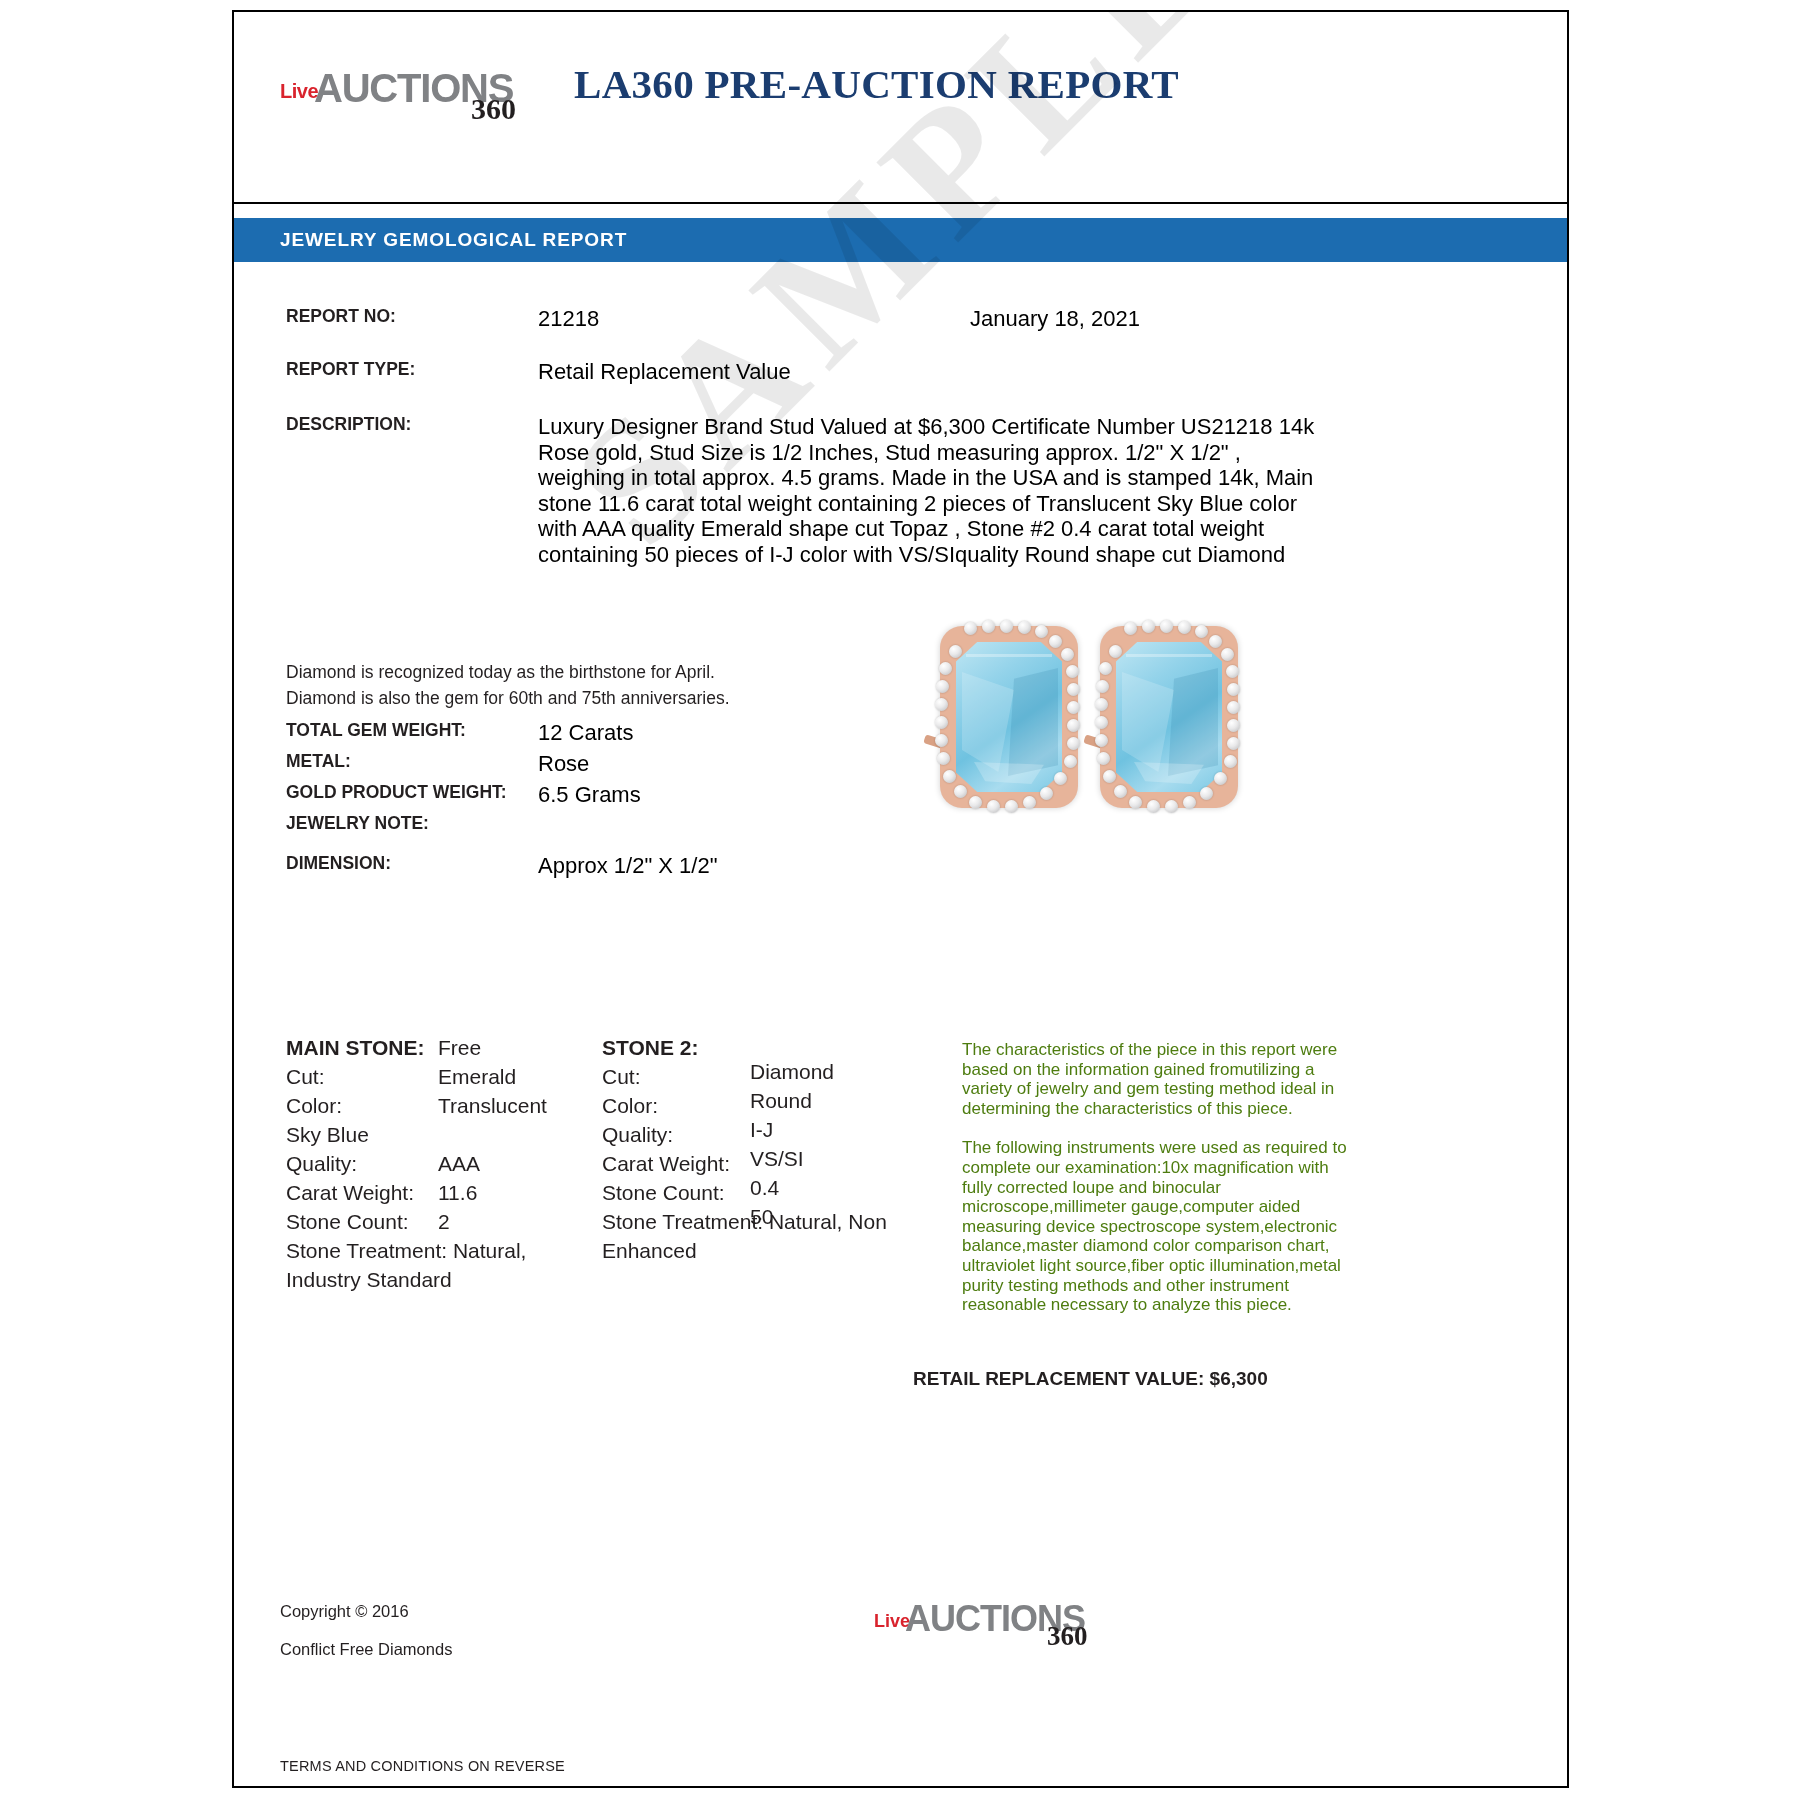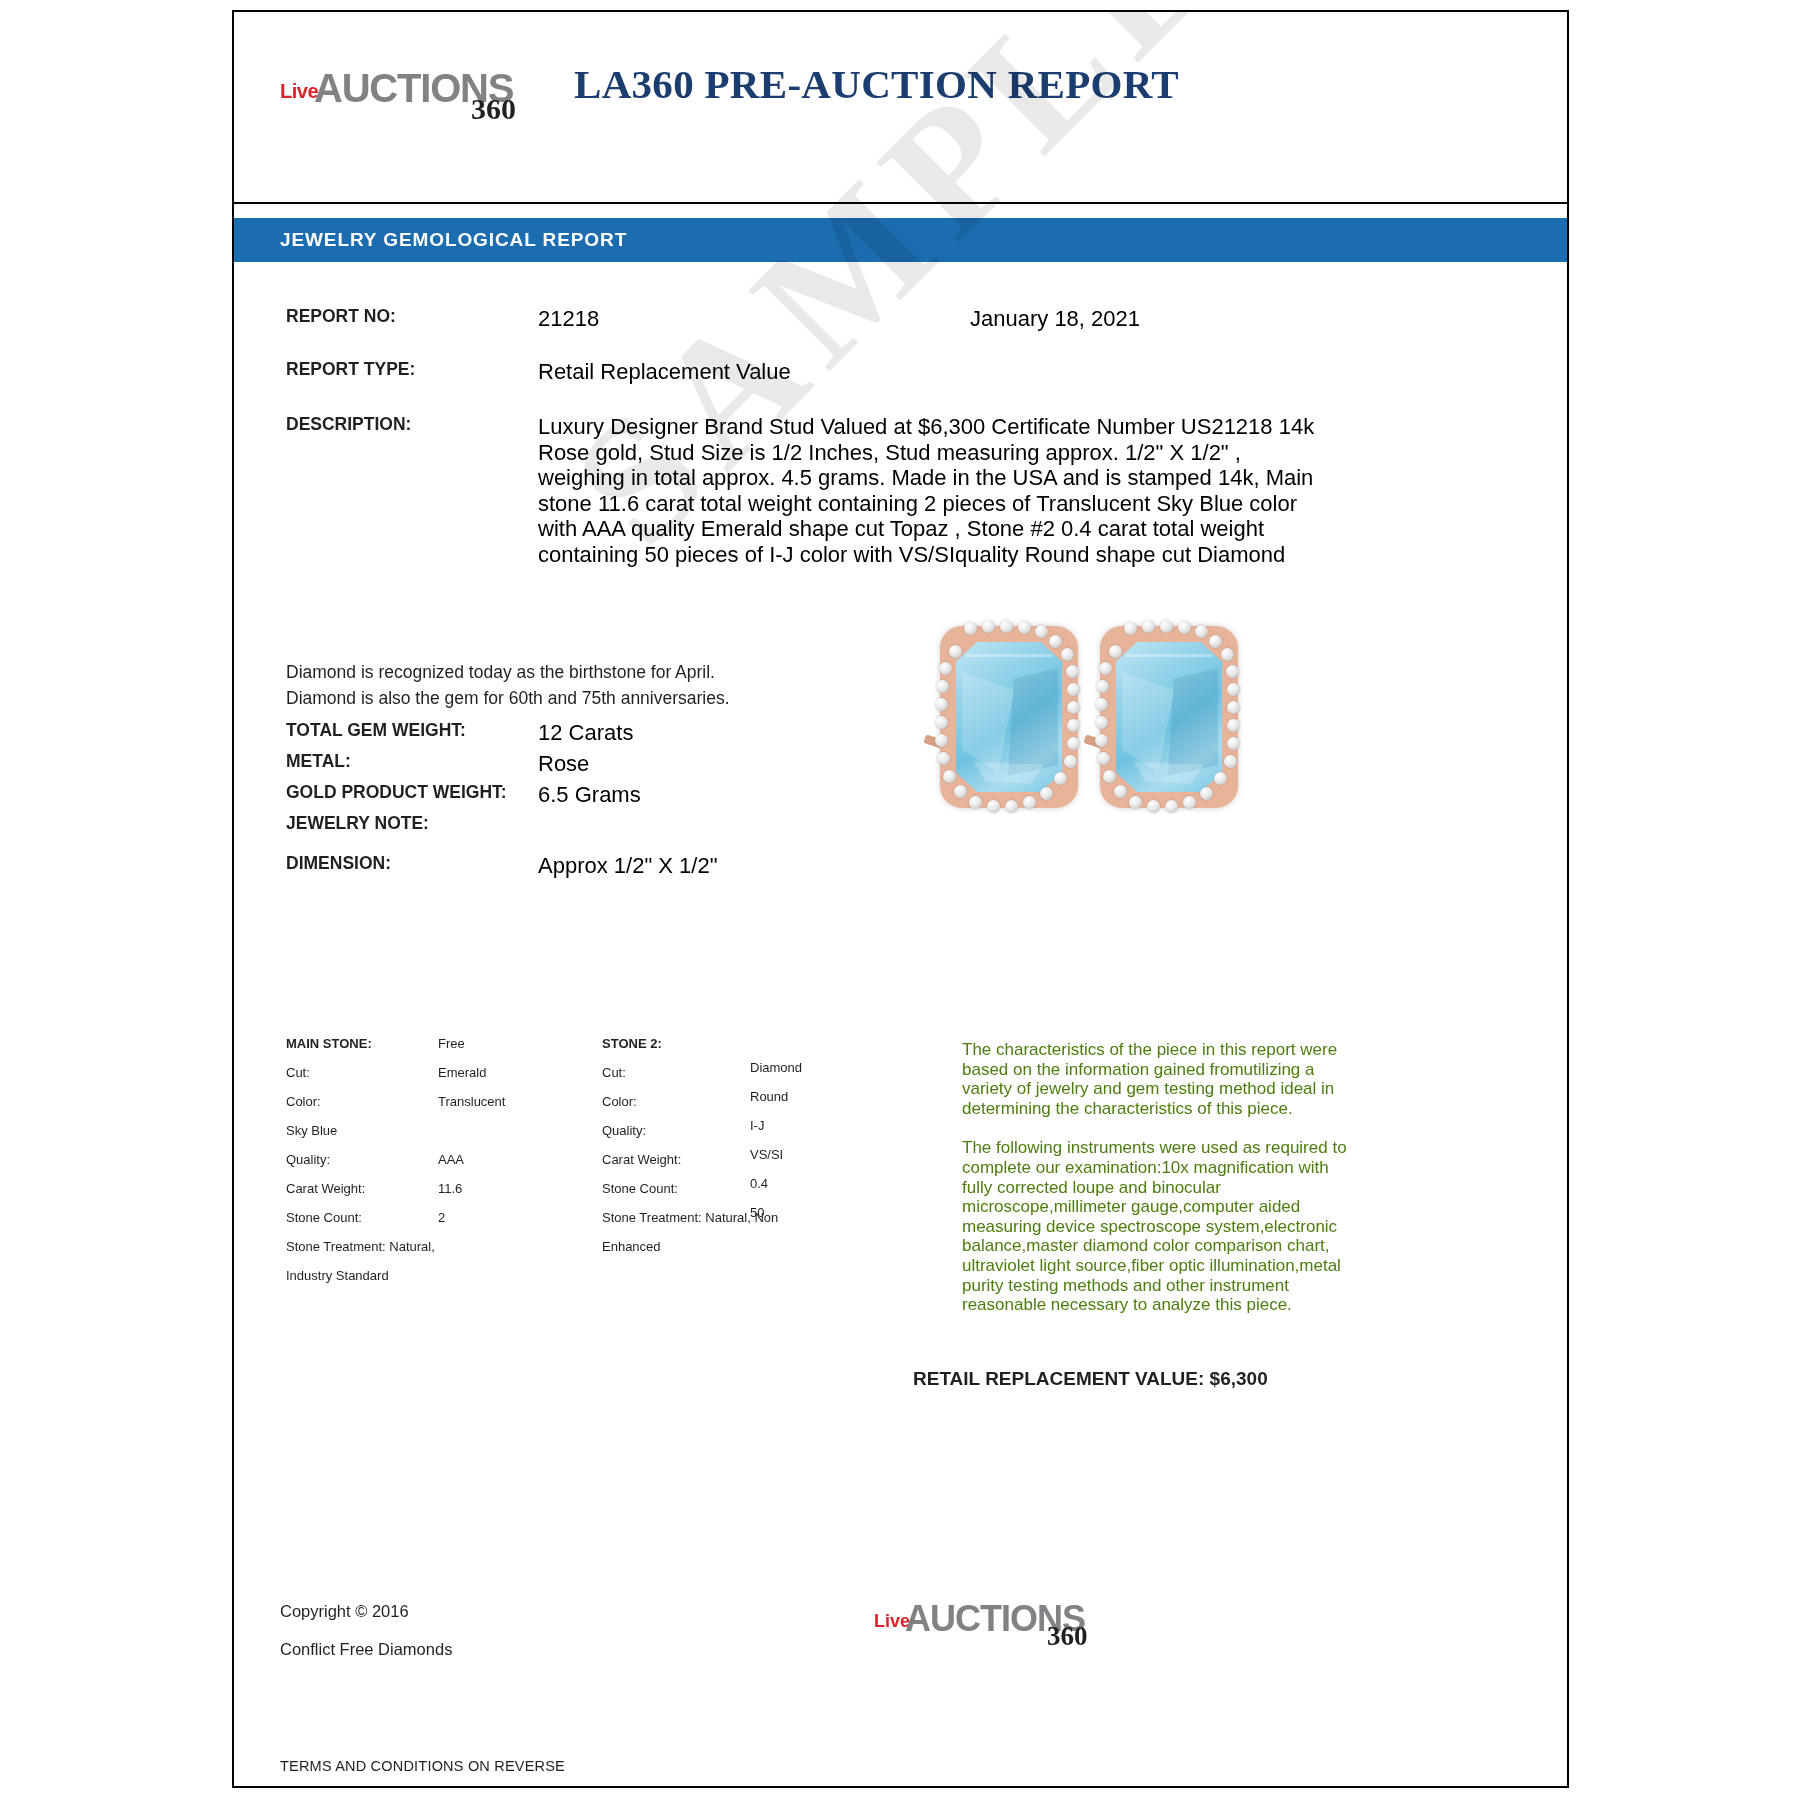--- a/index.html
+++ b/index.html
@@ -141,21 +141,21 @@
 
   
   .stones {
     position: relative;
     margin-top: 152px;
     height: 300px;
   }
   .col-main { position: absolute; left: 6px; top: 0; width: 270px; }
   .col-two  { position: absolute; left: 322px; top: 0; width: 290px; }
   .col-txt  { position: absolute; left: 650px; top: 4px; width: 430px; }
-  .srow { position: relative; height: 29px; font-size: 13px; }
+  .srow { position: relative; height: 29px; font-size: 21px; }
   .srow .k { position: absolute; left: 0; top: 0; }
   .srow .v { position: absolute; left: 152px; top: 0; }
   .col-two .srow .v { position: absolute; left: 148px; top: 0; margin-top: 24px; }
   .srow .k.b { font-weight: bold; }
   .srow.head { font-weight: bold; }
   .para {
     font-size: 17px;
     line-height: 19.6px;
     color: #4d7c0f;
     margin-left: 32px;

